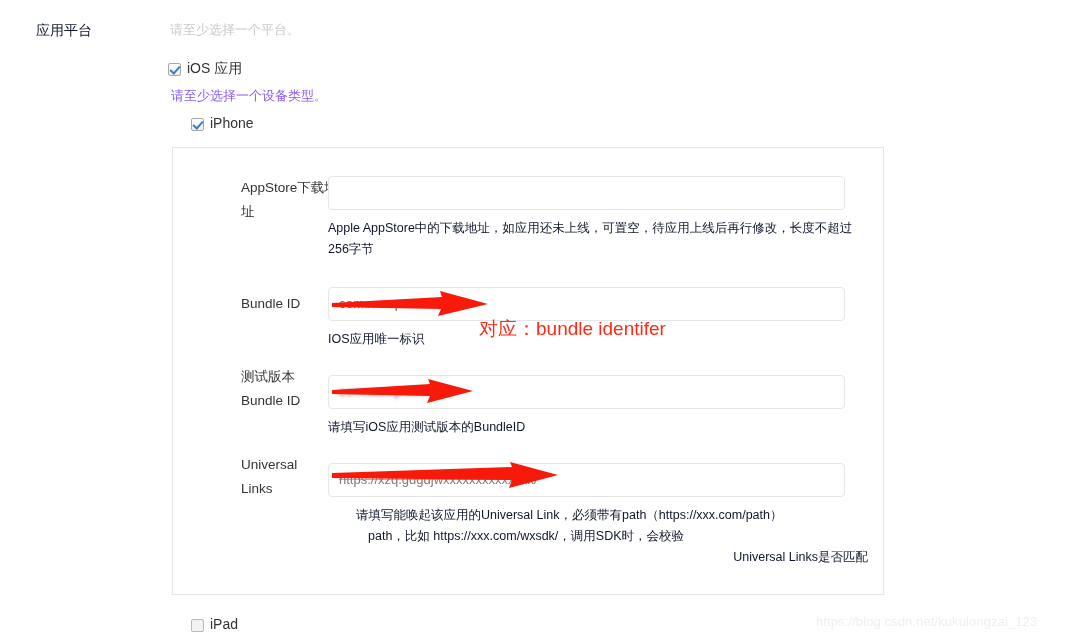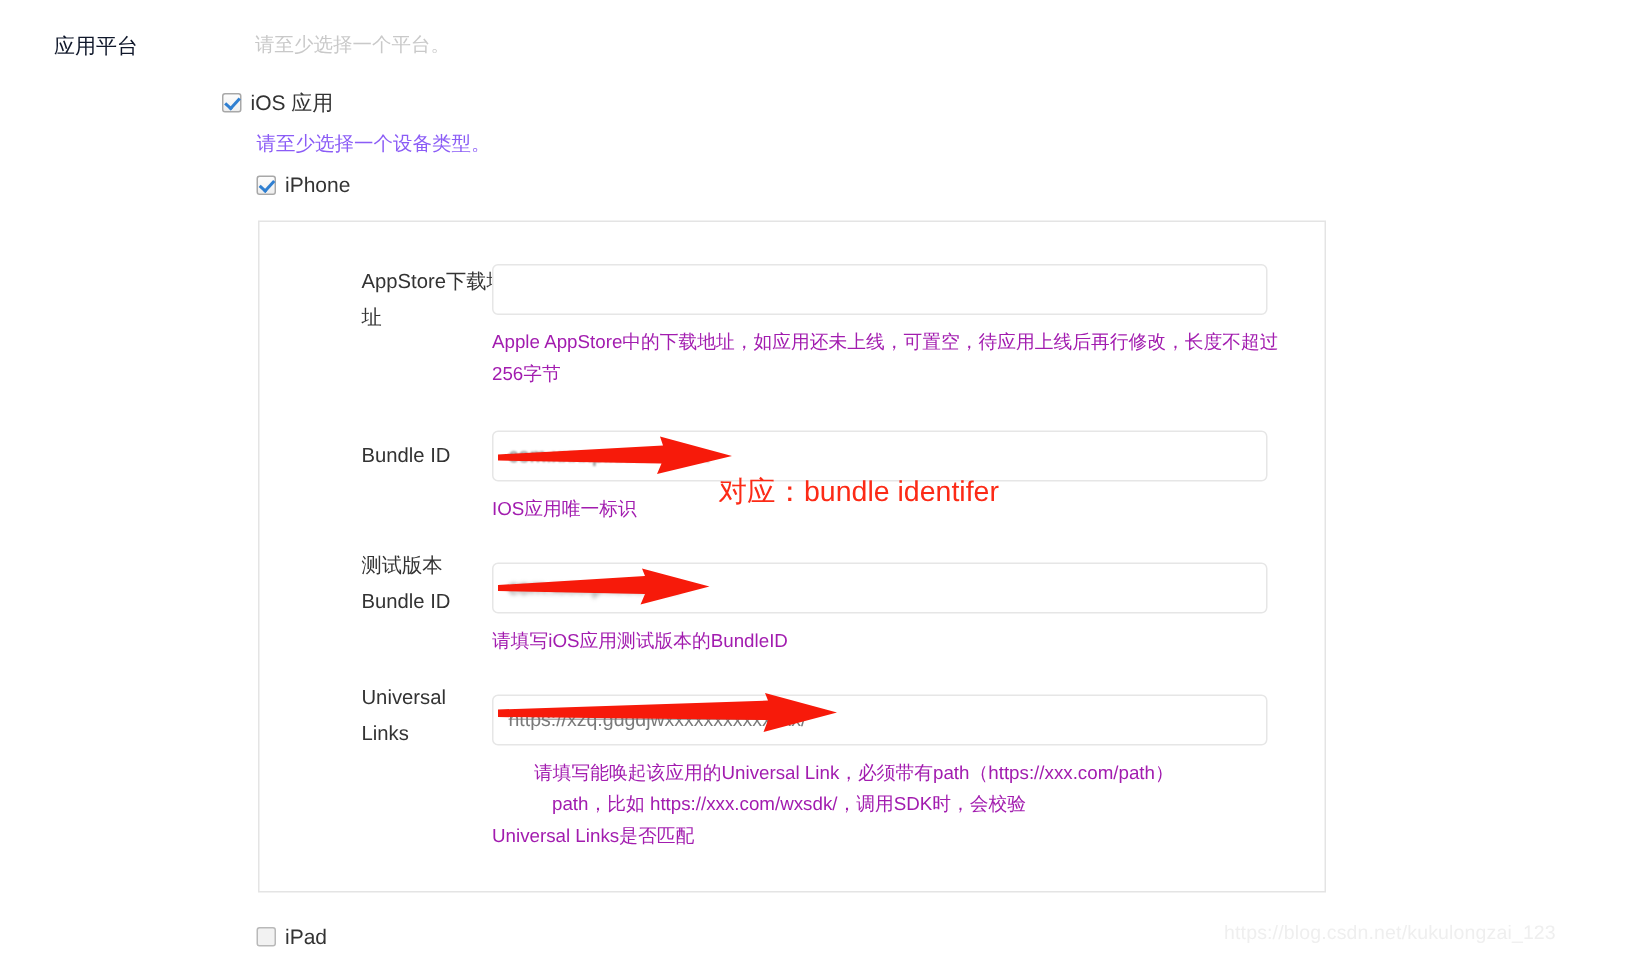--- a/index.html
+++ b/index.html
@@ -42,22 +42,23 @@
     font-size: 13px;
     color: #c9c9c9;
     line-height: 20px;
     white-space: nowrap;
   }
 
   
   .cb-row {
     position: absolute;
     display: flex;
-    align-items: center;
-    white-space: nowrap;
+    align-items: flex-end;
+    white-space: nowrap;
+    margin-left: 20px;
   }
   .cb-row.ios   { left: 148px; top: 60px; }
   .cb-row.iphone{ left: 171px; top: 115px; }
   .cb-row.ipad  { left: 171px; top: 616px; }
 
   .cbox {
     width: 13px;
     height: 13px;
     border: 1px solid #a8a8a8;
     background: linear-gradient(#fdfdfd, #eeeeee);
@@ -133,21 +134,21 @@
     font-size: 13px;
     color: #333333;
     font-family: "Liberation Sans", sans-serif;
     outline: none;
   }
   .field-help {
     position: absolute;
     left: 155px;
     width: 540px;
     font-size: 12.5px;
-    color: #a21caf;
+    color: #0f172a;
     line-height: 21px;
   }
 
   
   .redacted {
     position: absolute;
     font-size: 13px;
     color: #6a6a6a;
     line-height: 16px;
     letter-spacing: 0.2px;
@@ -241,21 +242,21 @@
     <div class="field-help" style="top:42px;">请填写iOS应用测试版本的BundleID</div>
   </div>
 
   <div class="field" style="top:315px;">
     <div class="field-label" style="top:-10px;">Universal</div>
     <div class="field-label" style="top:14px;">Links</div>
     <input class="field-input" style="top: 0px;" type="text">
     <div class="link-val" style="left:166px; top:9px;">https://xzq.gdgdjwxxxxxxxxxxxxxx/</div>
     <div class="field-help" style="top:42px;margin-left:28px;">请填写能唤起该应用的Universal Link，必须带有path（https://xxx.com/path）</div>
     <div class="field-help" style="top:63px;margin-left:40px;">path，比如 https://xxx.com/wxsdk/，调用SDK时，会校验</div>
-    <div class="field-help" style="top:84px;">Universal Links是否匹配</div>
+    <div class="field-help" style="top:84px;text-align:right;">Universal Links是否匹配</div>
   </div>
 
 </div>
 
 <div class="cb-row ipad">
   <span class="cbox unchecked"></span>
   <span class="cb-text">iPad</span>
 </div>
 
 <div class="anno-layer">

